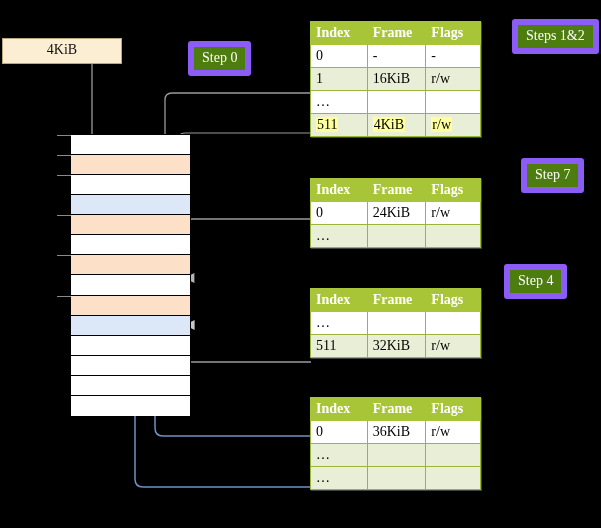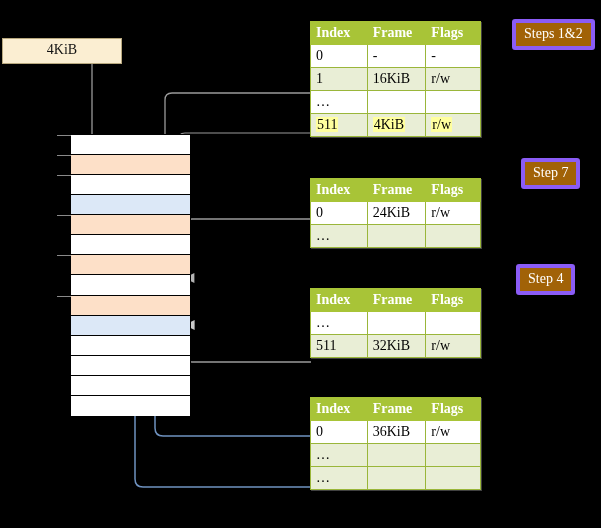--- a/index.html
+++ b/index.html
@@ -6,30 +6,30 @@
   body{
     width:601px;height:528px;position:relative;overflow:hidden;
     font-family:"Liberation Serif", serif;
     color:#000;
   }
   .stage{position:absolute;left:0;top:0;width:601px;height:528px;}
 
   
   .badge{
     position:absolute;
-    background:#a16207;
+    background:#4d7c0f;
     color:#fff;
     font-family:"Liberation Serif", serif;
     font-size:14px;
     line-height:18px;
     padding:2px 8px 3px 8px;
     border-radius:3px;
     white-space:nowrap;
     box-shadow:0 1px 0 rgba(0,0,0,.4);
-    border:4px solid #8b5cf6;
+    border:6px solid #8b5cf6;
   }
 
   
   .cream-box{
     position:absolute;
     background:#fbeed2;
     border:1px solid #b8a87e;
     font-size:14px;
     line-height:22px;
     text-align:center;
@@ -116,26 +116,27 @@
 
     <path d="M311,436 L163,436 Q155,436 155,428 L155,212" stroke="#6f92c0" stroke-width="1.5" fill="none" marker-end="url(#ah-blue-up)"></path>
 
     <path d="M311,487 L143,487 Q135,487 135,479 L135,330" stroke="#6f92c0" stroke-width="1.5" fill="none" marker-end="url(#ah-blue-up)"></path>
   </svg>
 
   <div class="cream-box" style="left:2px;top:38px;width:118px;height:24px;">
     <span>4KiB</span>
   </div>
 
+  <div class="badge" style="left:188px;top:41px;">Step 0</div>
 
   <div class="badge" style="left:512px;top:19px;">Steps 1&amp;2</div>
 
   <div class="badge" style="left:521px;top:158px;">Step 7</div>
 
-  <div class="badge" style="left:516px;top:264px;">Step 4</div>
+  <div class="badge" style="left:504px;top:264px;">Step 4</div>
 
   <div class="memcol" id="memcol" style="left:70px;top:134px;width:121px;height:281px;">
       <div class="memrow" style="height: 20.0714px; position: relative;">
         <span class="tick" style="top: 0px;"></span>
       </div>
       <div class="memrow orange" style="height: 20.0714px; position: relative;">
         <span class="tick" style="top: 0px;"></span>
       </div>
       <div class="memrow" style="height: 20.0714px; position: relative;">
         <span class="tick" style="top: 0px;"></span>

